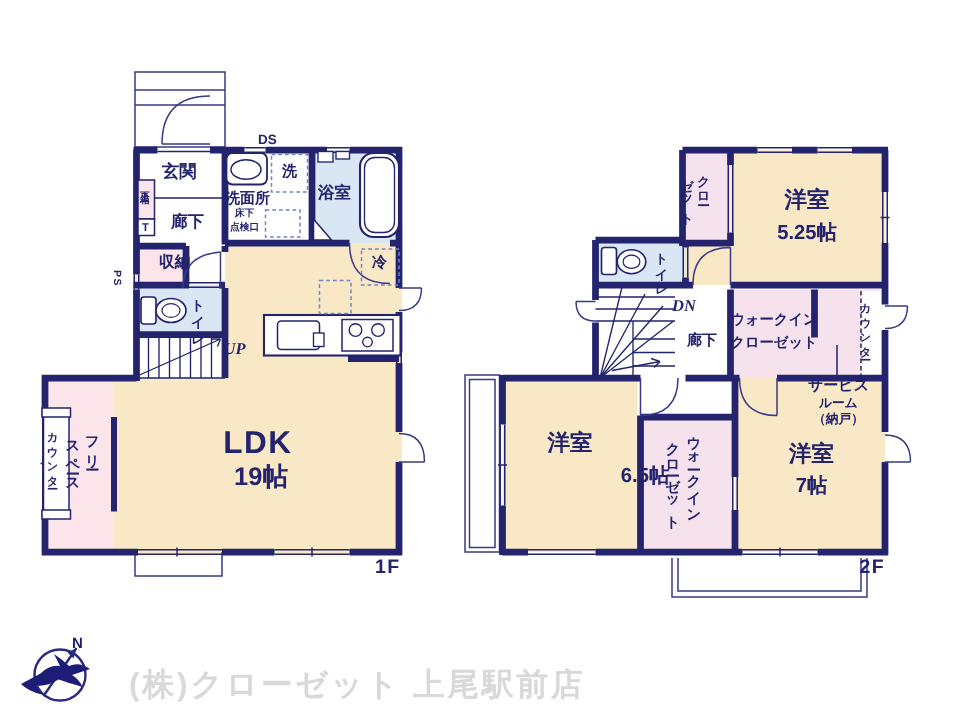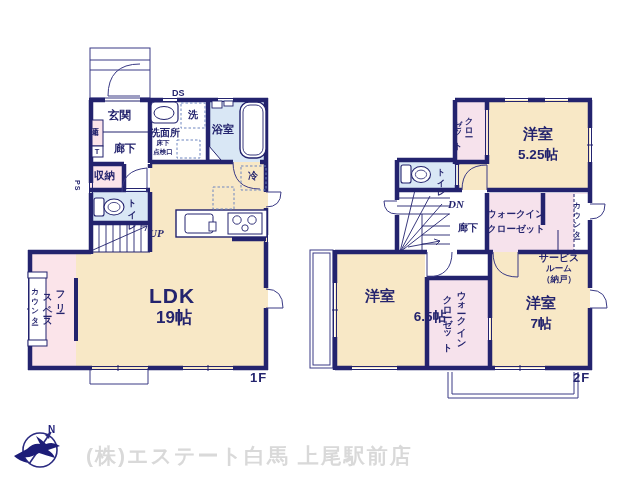--- a/index.html
+++ b/index.html
@@ -193,21 +193,21 @@
 <div class="lbl" style="left:114px;top:143px;font-size:11px;">廊下</div>
 <div class="lbl v" style="left:92px;top:122px;font-size:6.5px;font-weight:700;">下足箱</div>
 <div class="lbl c" style="left:97px;top:148px;font-size:7.5px;">T</div>
 <div class="lbl" style="left:172px;top:89px;font-size:9px;font-weight:700;">DS</div>
 <div class="lbl v" style="left:74px;top:180px;font-size:7px;">PS</div>
 <div class="lbl" style="left:150px;top:128px;font-size:10px;text-align:right;">洗面所</div>
 <div class="lbl c" style="left:193px;top:110px;font-size:10px;">洗</div>
 <div class="lbl c" style="left:163px;top:140px;font-size:6.5px;">床下</div>
 <div class="lbl c" style="left:163px;top:149px;font-size:6.5px;">点検口</div>
 <div class="lbl" style="left:212px;top:124px;font-size:11px;">浴室</div>
-<div class="lbl" style="left:94px;top:170px;font-size:10.5px;">収納</div>
+<div class="lbl" style="left:94px;top:170px;font-size:10.5px;padding-left:12px;">収納</div>
 <div class="lbl v" style="left:127px;top:193px;font-size:9px;">トイレ</div>
 <div class="lbl updn" style="left:149px;top:228px;font-size:11px;">UP</div>
 <div class="lbl c" style="left:253px;top:171px;font-size:10px;">冷</div>
 <div class="lbl c" style="left:172px;top:285px;font-size:21px;letter-spacing:1px;">LDK</div>
 <div class="lbl c" style="left:174px;top:309px;font-size:17px;">19帖</div>
 <div class="lbl v" style="left:56px;top:284px;font-size:9.5px;">フリー</div>
 <div class="lbl v" style="left:43px;top:287px;font-size:9.5px;">スペース</div>
 <div class="lbl v" style="left:31px;top:283px;font-size:7.5px;">カウンター</div>
 <div class="lbl flabel" style="left:250px;top:371px;">1F</div>
 
@@ -226,15 +226,15 @@
 <div class="lbl v" style="left:573px;top:197px;font-size:7.5px;">カウンター</div>
 <div class="lbl c" style="left:380px;top:288px;font-size:15px;">洋室</div>
 <div class="lbl c" style="left:402px;top:310px;font-size:13.5px;margin-left:28px;">6.5帖</div>
 <div class="lbl v" style="left:457px;top:284px;font-size:9.5px;">ウォークイン</div>
 <div class="lbl v" style="left:443px;top:288px;font-size:9.5px;">クローゼット</div>
 <div class="lbl c" style="left:541px;top:295px;font-size:15px;">洋室</div>
 <div class="lbl c" style="left:541px;top:317px;font-size:13.5px;">7帖</div>
 <div class="lbl flabel" style="left:573px;top:371px;">2F</div>
 
 <div class="n-mark">N</div>
-<div class="footer-text">(株)エステート白馬 上尾駅前店</div>
+<div class="footer-text">(株)クローゼット 上尾駅前店</div>
 
 </div>
 
 </body></html>

